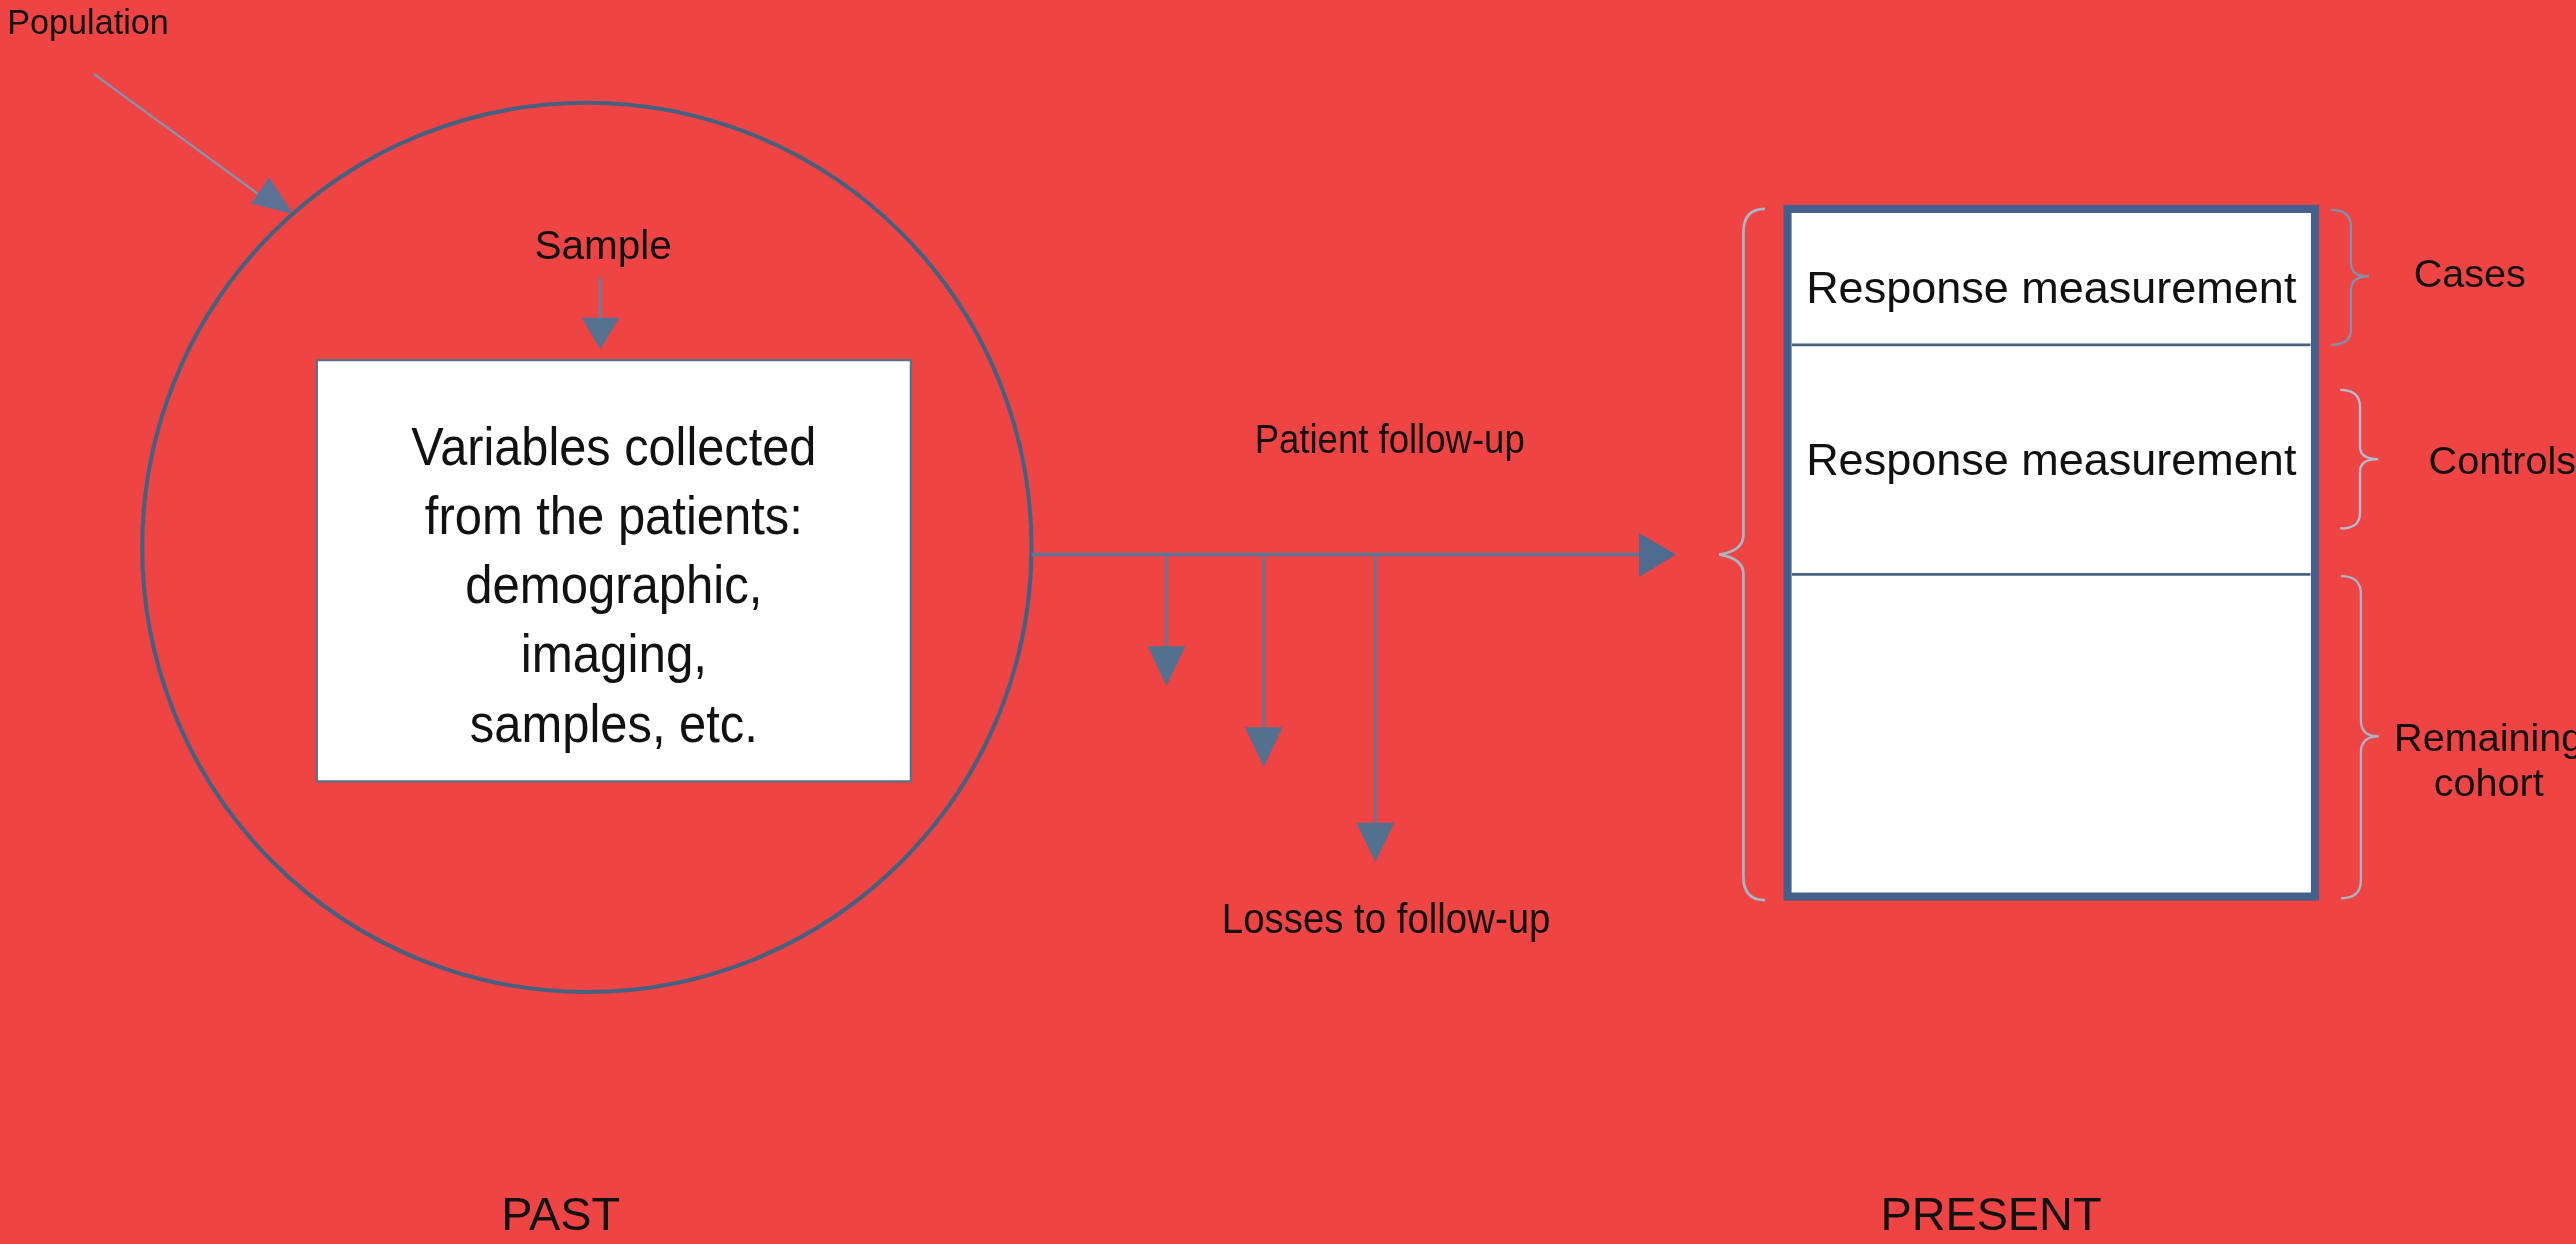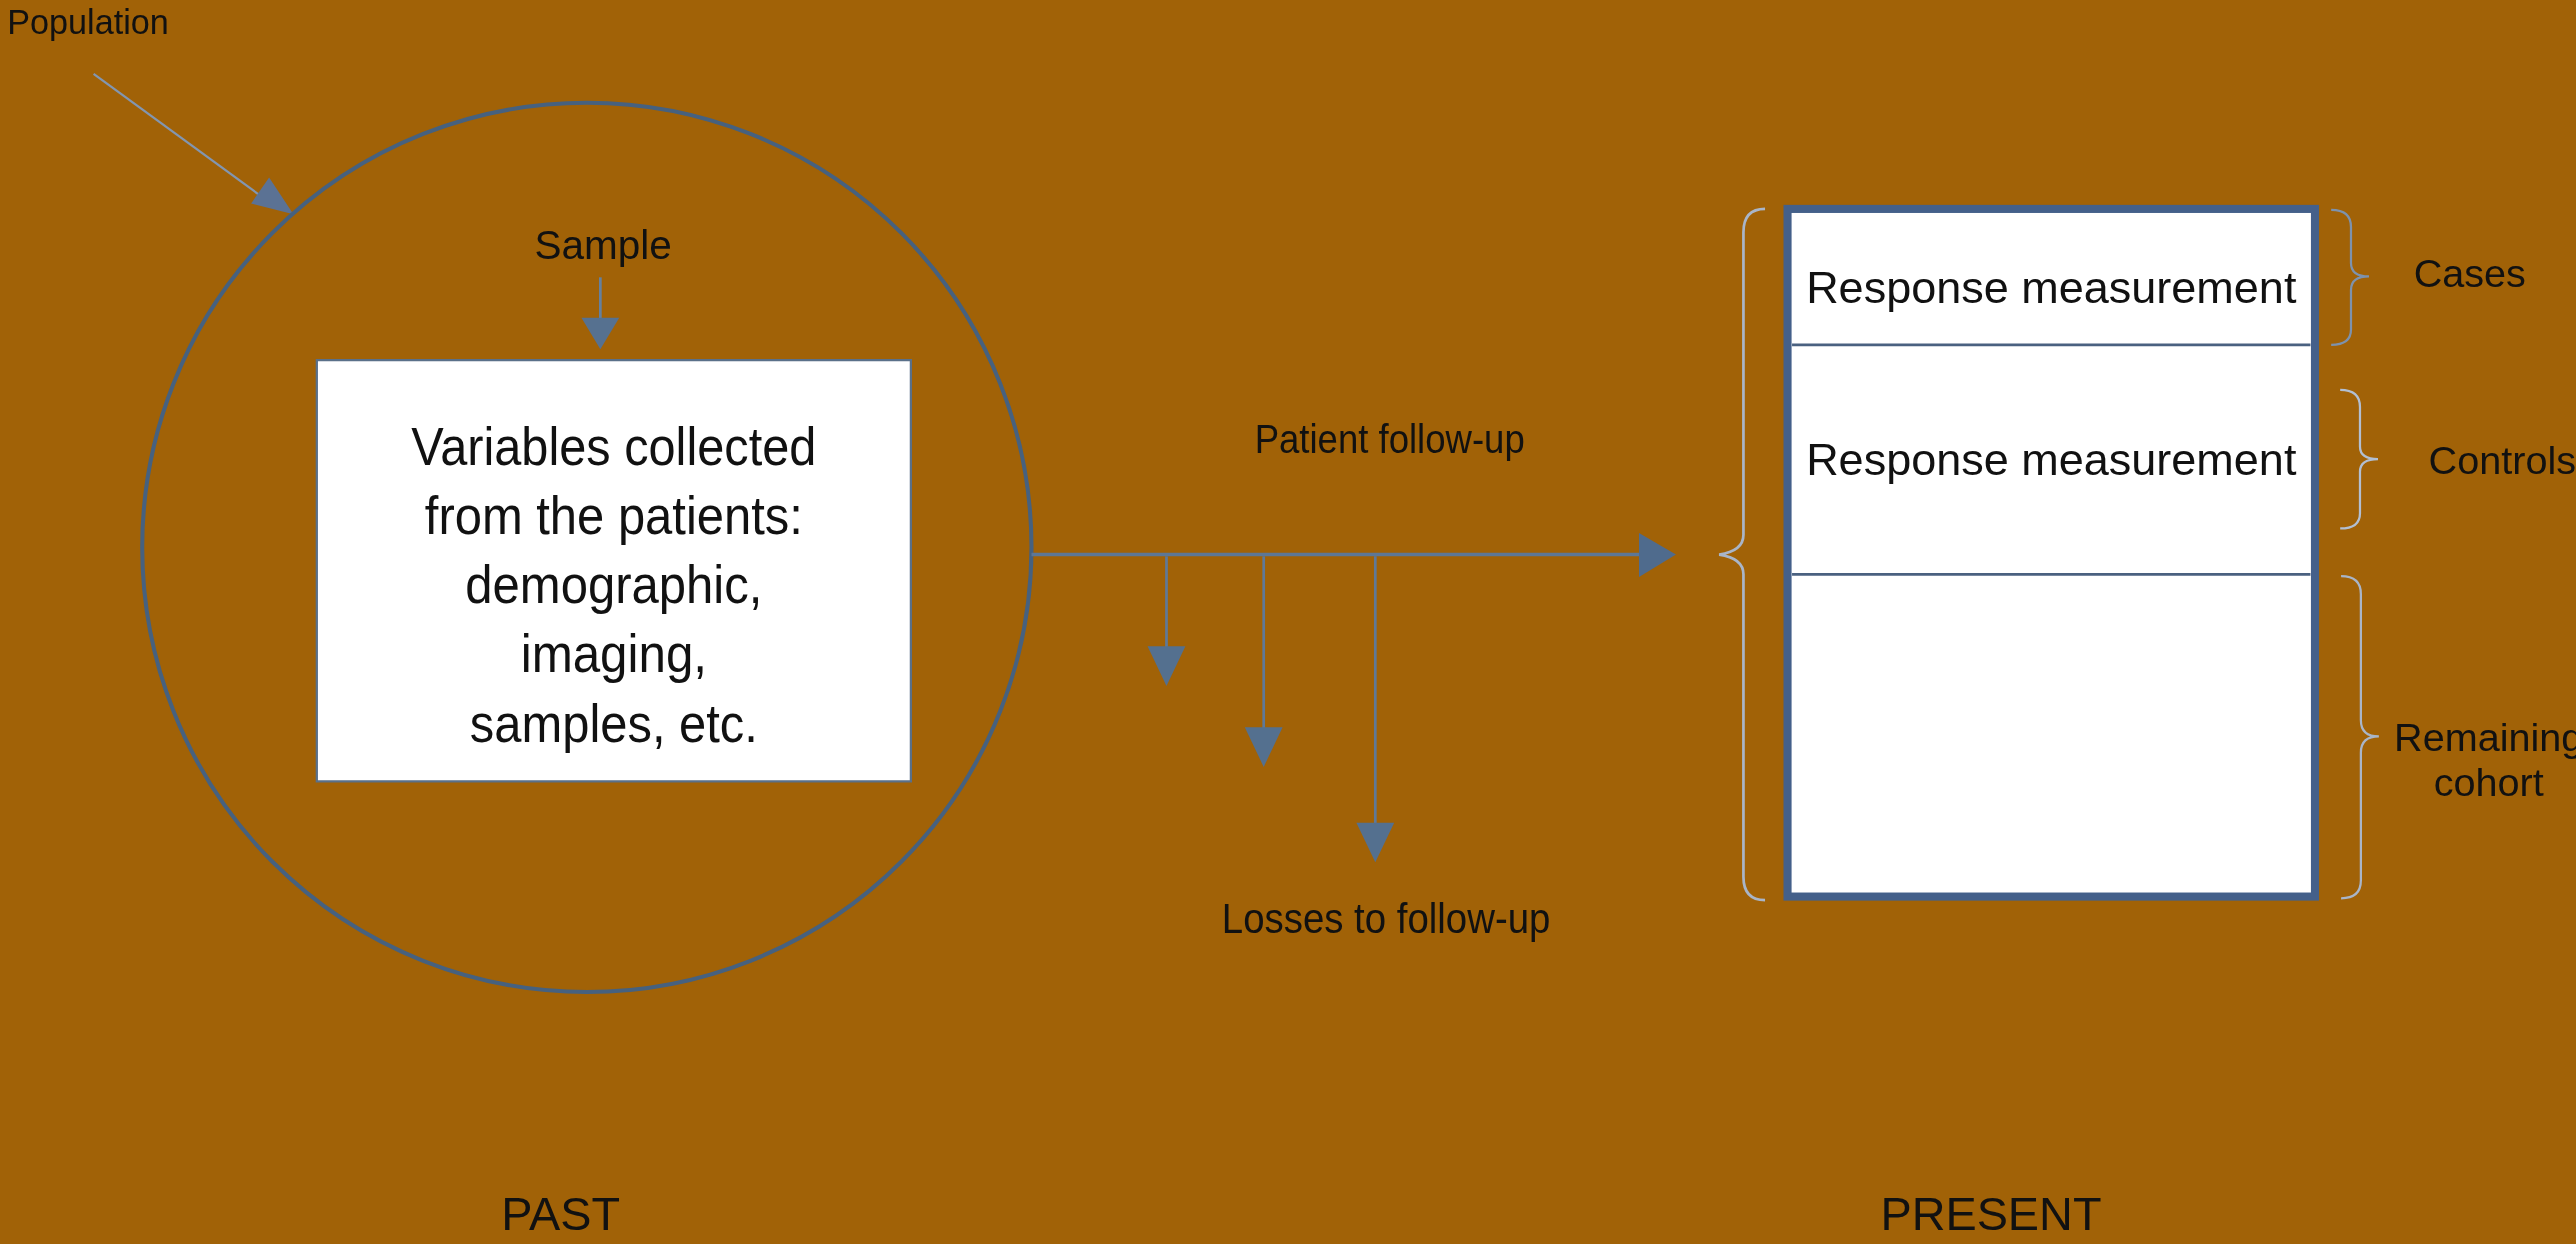--- a/index.html
+++ b/index.html
@@ -1,16 +1,16 @@
 <!DOCTYPE html>
 <html style="font-size:14.4px"><head>
 <meta charset="utf-8">
 <style>
   html,body{margin:0;padding:0;background:#ffffff;}
-  .canvas{position:relative;width:2576px;height:1245px;background:#a16207;overflow:hidden;
+  .canvas{position:relative;width:2576px;height:1245px;background:#ef4444;overflow:hidden;
           font-family:"Liberation Sans", sans-serif;}
   svg{display:block;}
   text{fill:#111111;}
   .lbl{font-size:44px;}
 </style>
 </head>
 <body>
 
 <div class="canvas">
 <svg width="2576" height="1245" viewBox="0 0 2862 1383" xmlns="http://www.w3.org/2000/svg">

